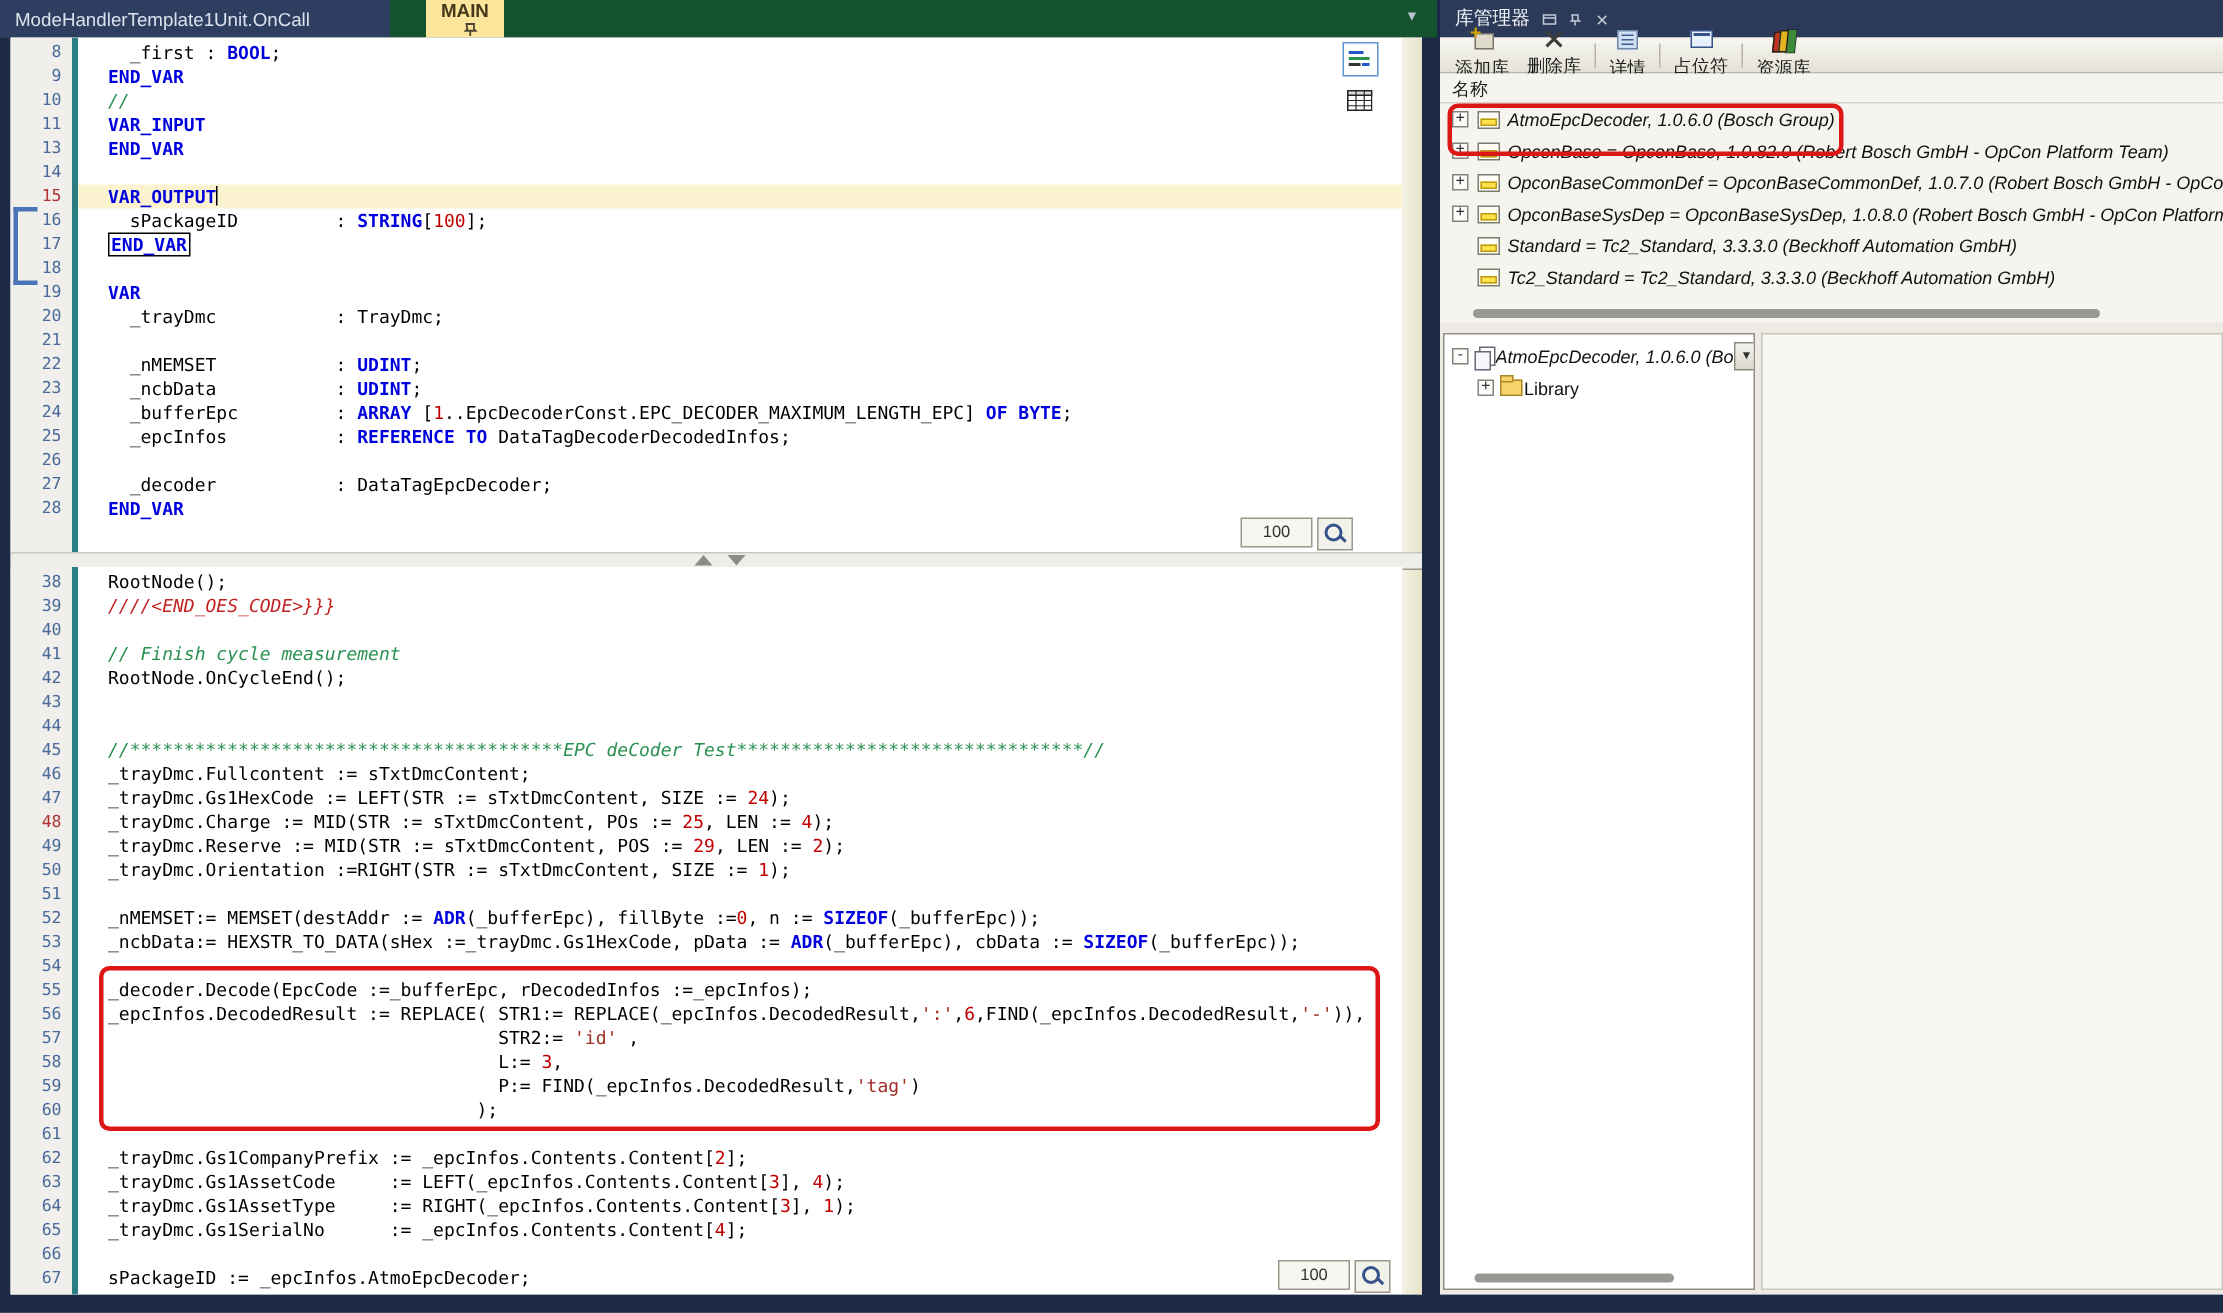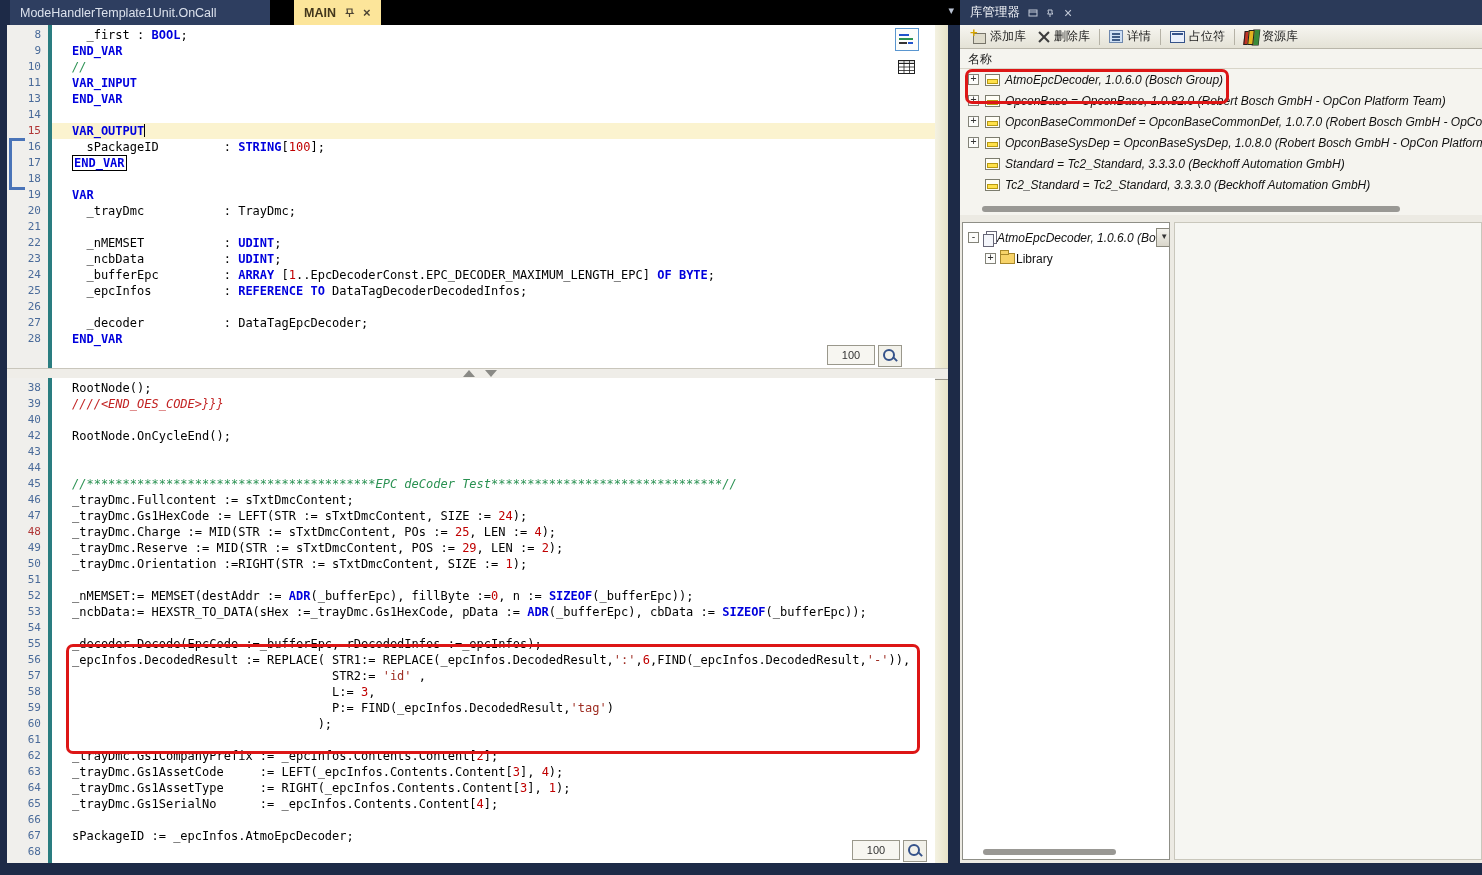--- a/index.html
+++ b/index.html
@@ -1,23 +1,23 @@
 <!DOCTYPE html>
 <html style="--chrome_navy: #1d2a47; --active_tab: #fce59a; --annotation_red: #dd1616; --keyword_blue: #0000dd; --string_red: #9e2d22; --number_red: #c00000; --comment_green: #2a9152; --special_comment_red: #c22222; --current_line: #fbf3cf; --gutter_teal: #2a7d80;"><head>
 <meta charset="utf-8">
 <style>
   html,body{margin:0;padding:0;background:#10203a;}
   #root{position:relative;width:1482px;height:875px;overflow:hidden;
         background:var(--chrome_navy,#1d2a47);font-family:"Liberation Sans",sans-serif;
         -webkit-font-smoothing:antialiased;}
   
-  .tabbar{position:absolute;left:0;top:0;width:958px;height:25px;background:#000000;display:flex;margin-left:10px;}
+  .tabbar{position:absolute;left:0;top:0;width:958px;height:25px;background:#14532d;display:flex;}
   .tab{height:25px;display:flex;align-items:center;padding:0 10px;font-size:12.5px;cursor:default;}
   .tab.inactive{background:#2e3e60;color:#dbe1ec;width:240px;}
-  .tab.active{background:var(--active_tab,#fce59a);color:#43371c;font-weight:bold;margin-left:24px;}
+  .tab.active{background:var(--active_tab,#fce59a);color:#43371c;font-weight:bold;margin-left:24px;flex-direction:column;}
   .tab .pin{margin-left:9px;display:inline-flex;}
   .tab .close{margin-left:7px;color:#4c4434;font-size:13px;font-weight:bold;line-height:1;}
   .tab-chevron{position:absolute;right:14px;top:4px;color:#b9c2d2;font-size:11px;}
   
   .editor{position:absolute;left:7px;top:25px;width:941px;height:838px;background:#ffffff;overflow:hidden;}
   .cream{position:absolute;right:0;top:0;width:13px;height:100%;
          background:linear-gradient(90deg,#f4f2e2,#e7e3c8);border-left:1px solid #cfccb4;}
   .pane{position:absolute;left:0;width:928px;overflow:hidden;background:#fff;}
   .pane .gutterbg{position:absolute;left:0;top:0;width:41px;height:100%;background:#f0efec;}
   .pane .changebar{position:absolute;left:41px;top:0;width:4px;height:100%;
@@ -58,21 +58,21 @@
   
   .annot{position:absolute;border:3px solid var(--annotation_red,#dd1616);border-radius:7px;z-index:7;}
   
   .rp{position:absolute;left:960px;top:0;width:522px;height:863px;background:#eceae3;overflow:hidden;}
   .rp-tabbar{position:absolute;left:0;top:0;width:100%;height:25px;background:#2b3a59;display:flex;align-items:center;
              color:#f2f4f8;font-size:12.5px;padding-left:10px;box-sizing:border-box;}
   .rp-tabbar .ticon{margin-left:8px;color:#c3cad8;font-size:11px;display:inline-flex;line-height:1;}
   .rp-toolbar{position:absolute;left:0;top:25px;width:100%;height:24px;
               background:linear-gradient(#f7f6f1,#e4e2d6);border-bottom:1px solid #b9b6aa;
               display:flex;align-items:center;padding-left:4px;box-sizing:border-box;}
-  .tbtn{display:flex;align-items:center;gap:4px;padding:2px 6px;font-size:12px;color:#1c1c1c;}
+  .tbtn{display:flex;align-items:center;gap:4px;padding:2px 6px;font-size:12px;color:#1c1c1c;flex-direction:column;}
   .tsep{width:1px;height:16px;background:#b5b2a6;margin:0 3px;}
   .rp-list{position:absolute;left:0;top:49px;width:100%;height:166px;background:#f5f4ef;overflow:hidden;}
   .colhdr{height:17px;font-size:12px;color:#222;padding:2px 0 0 8px;border-bottom:1px solid #d8d5c9;}
   .librow{height:21px;display:flex;align-items:center;padding-left:8px;white-space:nowrap;overflow:hidden;}
   .librow .lbl{font-size:12px;color:#111;margin-left:5px;font-style:italic;}
   .librow .lbl.it{font-style:italic;}
   .expander{width:11px;height:11px;box-sizing:border-box;border:1px solid #838379;background:#fcfcfa;
             font-size:10px;line-height:8px;text-align:center;color:#333;flex:none;font-family:"DejaVu Sans Mono",monospace;}
   .expspace{width:11px;flex:none;}
   .icon-lib{width:15px;height:12px;flex:none;margin-left:6px;position:relative;
@@ -191,20 +191,21 @@
       <span class="tri down"></span>
     </div>
 
     <div class="pane" style="top:353px;height:485px;">
       <div class="gutterbg"></div>
       <div class="changebar"></div>
       <div class="lines" id="impl-lines">
           <div class="line"><span class="ln">38</span><span class="code"><span class="tok-t">RootNode();</span></span></div>
           <div class="line"><span class="ln">39</span><span class="code"><span class="tok-r">////&lt;END_OES_CODE&gt;}}}</span></span></div>
           <div class="line"><span class="ln">40</span><span class="code"></span></div>
+          <div class="line"><span class="ln">41</span><span class="code"><span class="tok-c">// Finish cycle measurement</span></span></div>
           <div class="line"><span class="ln">42</span><span class="code"><span class="tok-t">RootNode.OnCycleEnd();</span></span></div>
           <div class="line"><span class="ln">43</span><span class="code"></span></div>
           <div class="line"><span class="ln">44</span><span class="code"></span></div>
           <div class="line"><span class="ln">45</span><span class="code"><span class="tok-c">//****************************************EPC deCoder Test********************************//</span></span></div>
           <div class="line"><span class="ln">46</span><span class="code"><span class="tok-t">_trayDmc.Fullcontent := sTxtDmcContent;</span></span></div>
           <div class="line"><span class="ln">47</span><span class="code"><span class="tok-t">_trayDmc.Gs1HexCode := LEFT(STR := sTxtDmcContent, SIZE := </span><span class="tok-n">24</span><span class="tok-t">);</span></span></div>
           <div class="line"><span class="ln rn">48</span><span class="code"><span class="tok-t">_trayDmc.Charge := MID(STR := sTxtDmcContent, POs := </span><span class="tok-n">25</span><span class="tok-t">, LEN := </span><span class="tok-n">4</span><span class="tok-t">);</span></span></div>
           <div class="line"><span class="ln">49</span><span class="code"><span class="tok-t">_trayDmc.Reserve := MID(STR := sTxtDmcContent, POS := </span><span class="tok-n">29</span><span class="tok-t">, LEN := </span><span class="tok-n">2</span><span class="tok-t">);</span></span></div>
           <div class="line"><span class="ln">50</span><span class="code"><span class="tok-t">_trayDmc.Orientation :=RIGHT(STR := sTxtDmcContent, SIZE := </span><span class="tok-n">1</span><span class="tok-t">);</span></span></div>
           <div class="line"><span class="ln">51</span><span class="code"></span></div>

